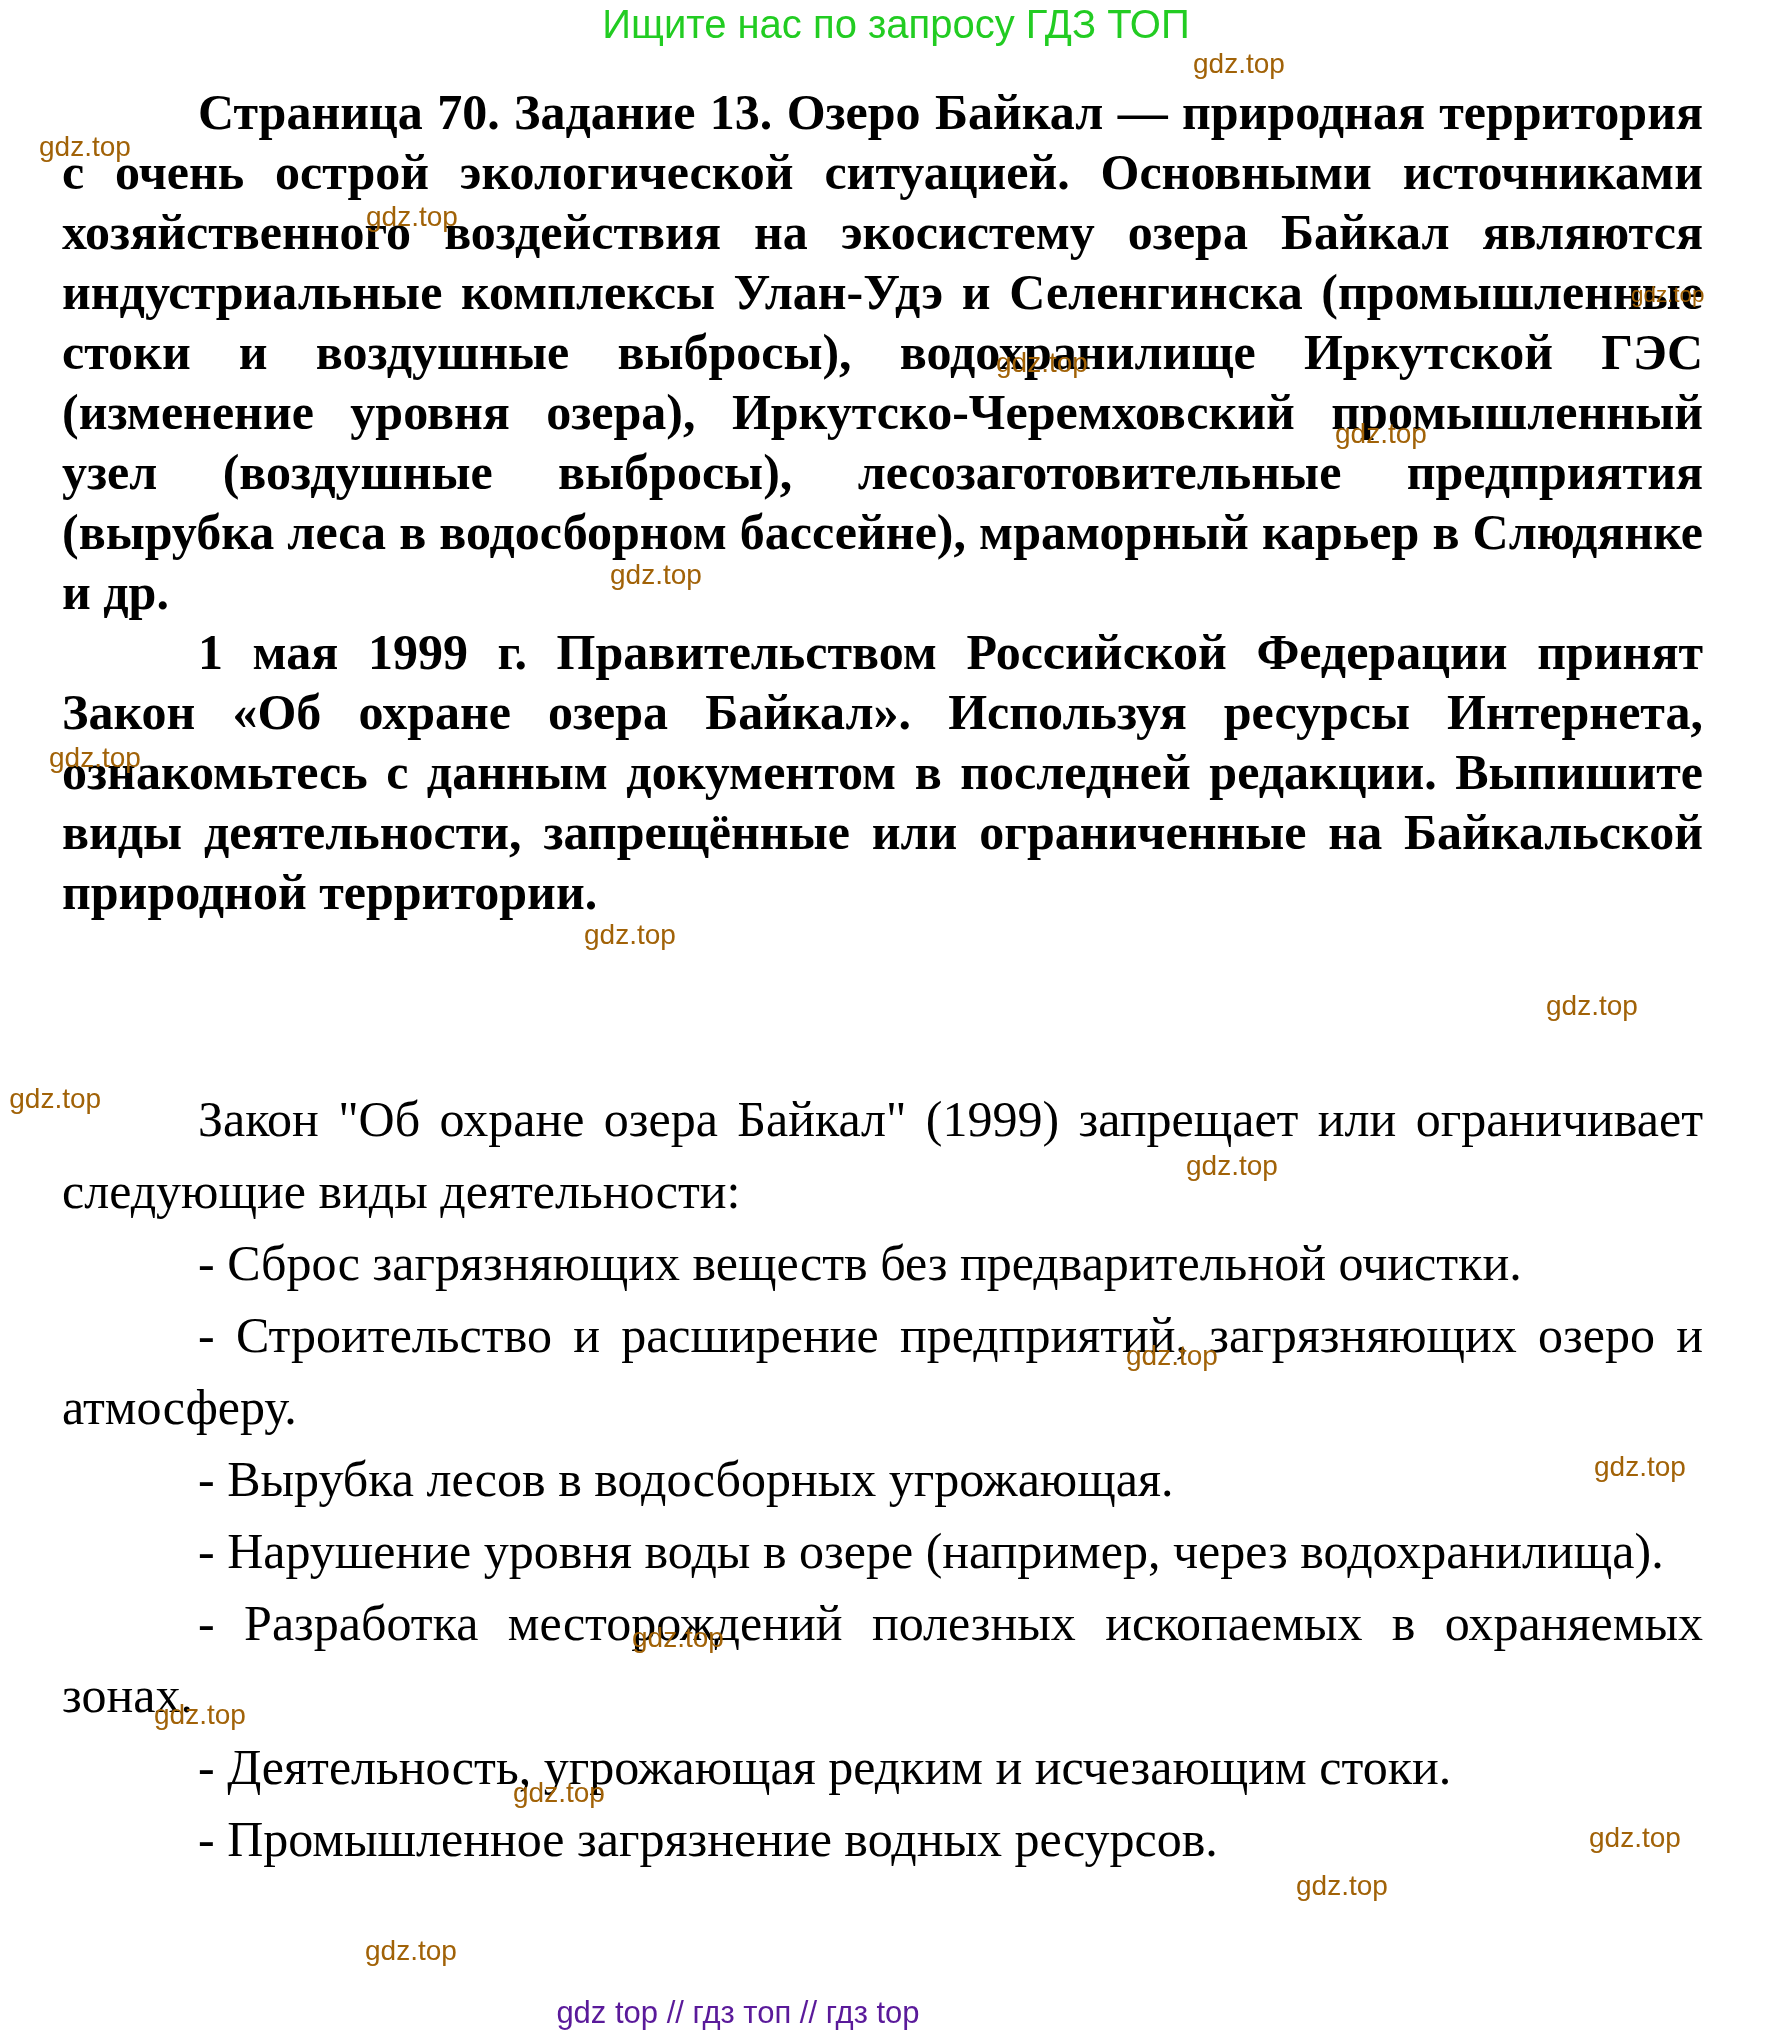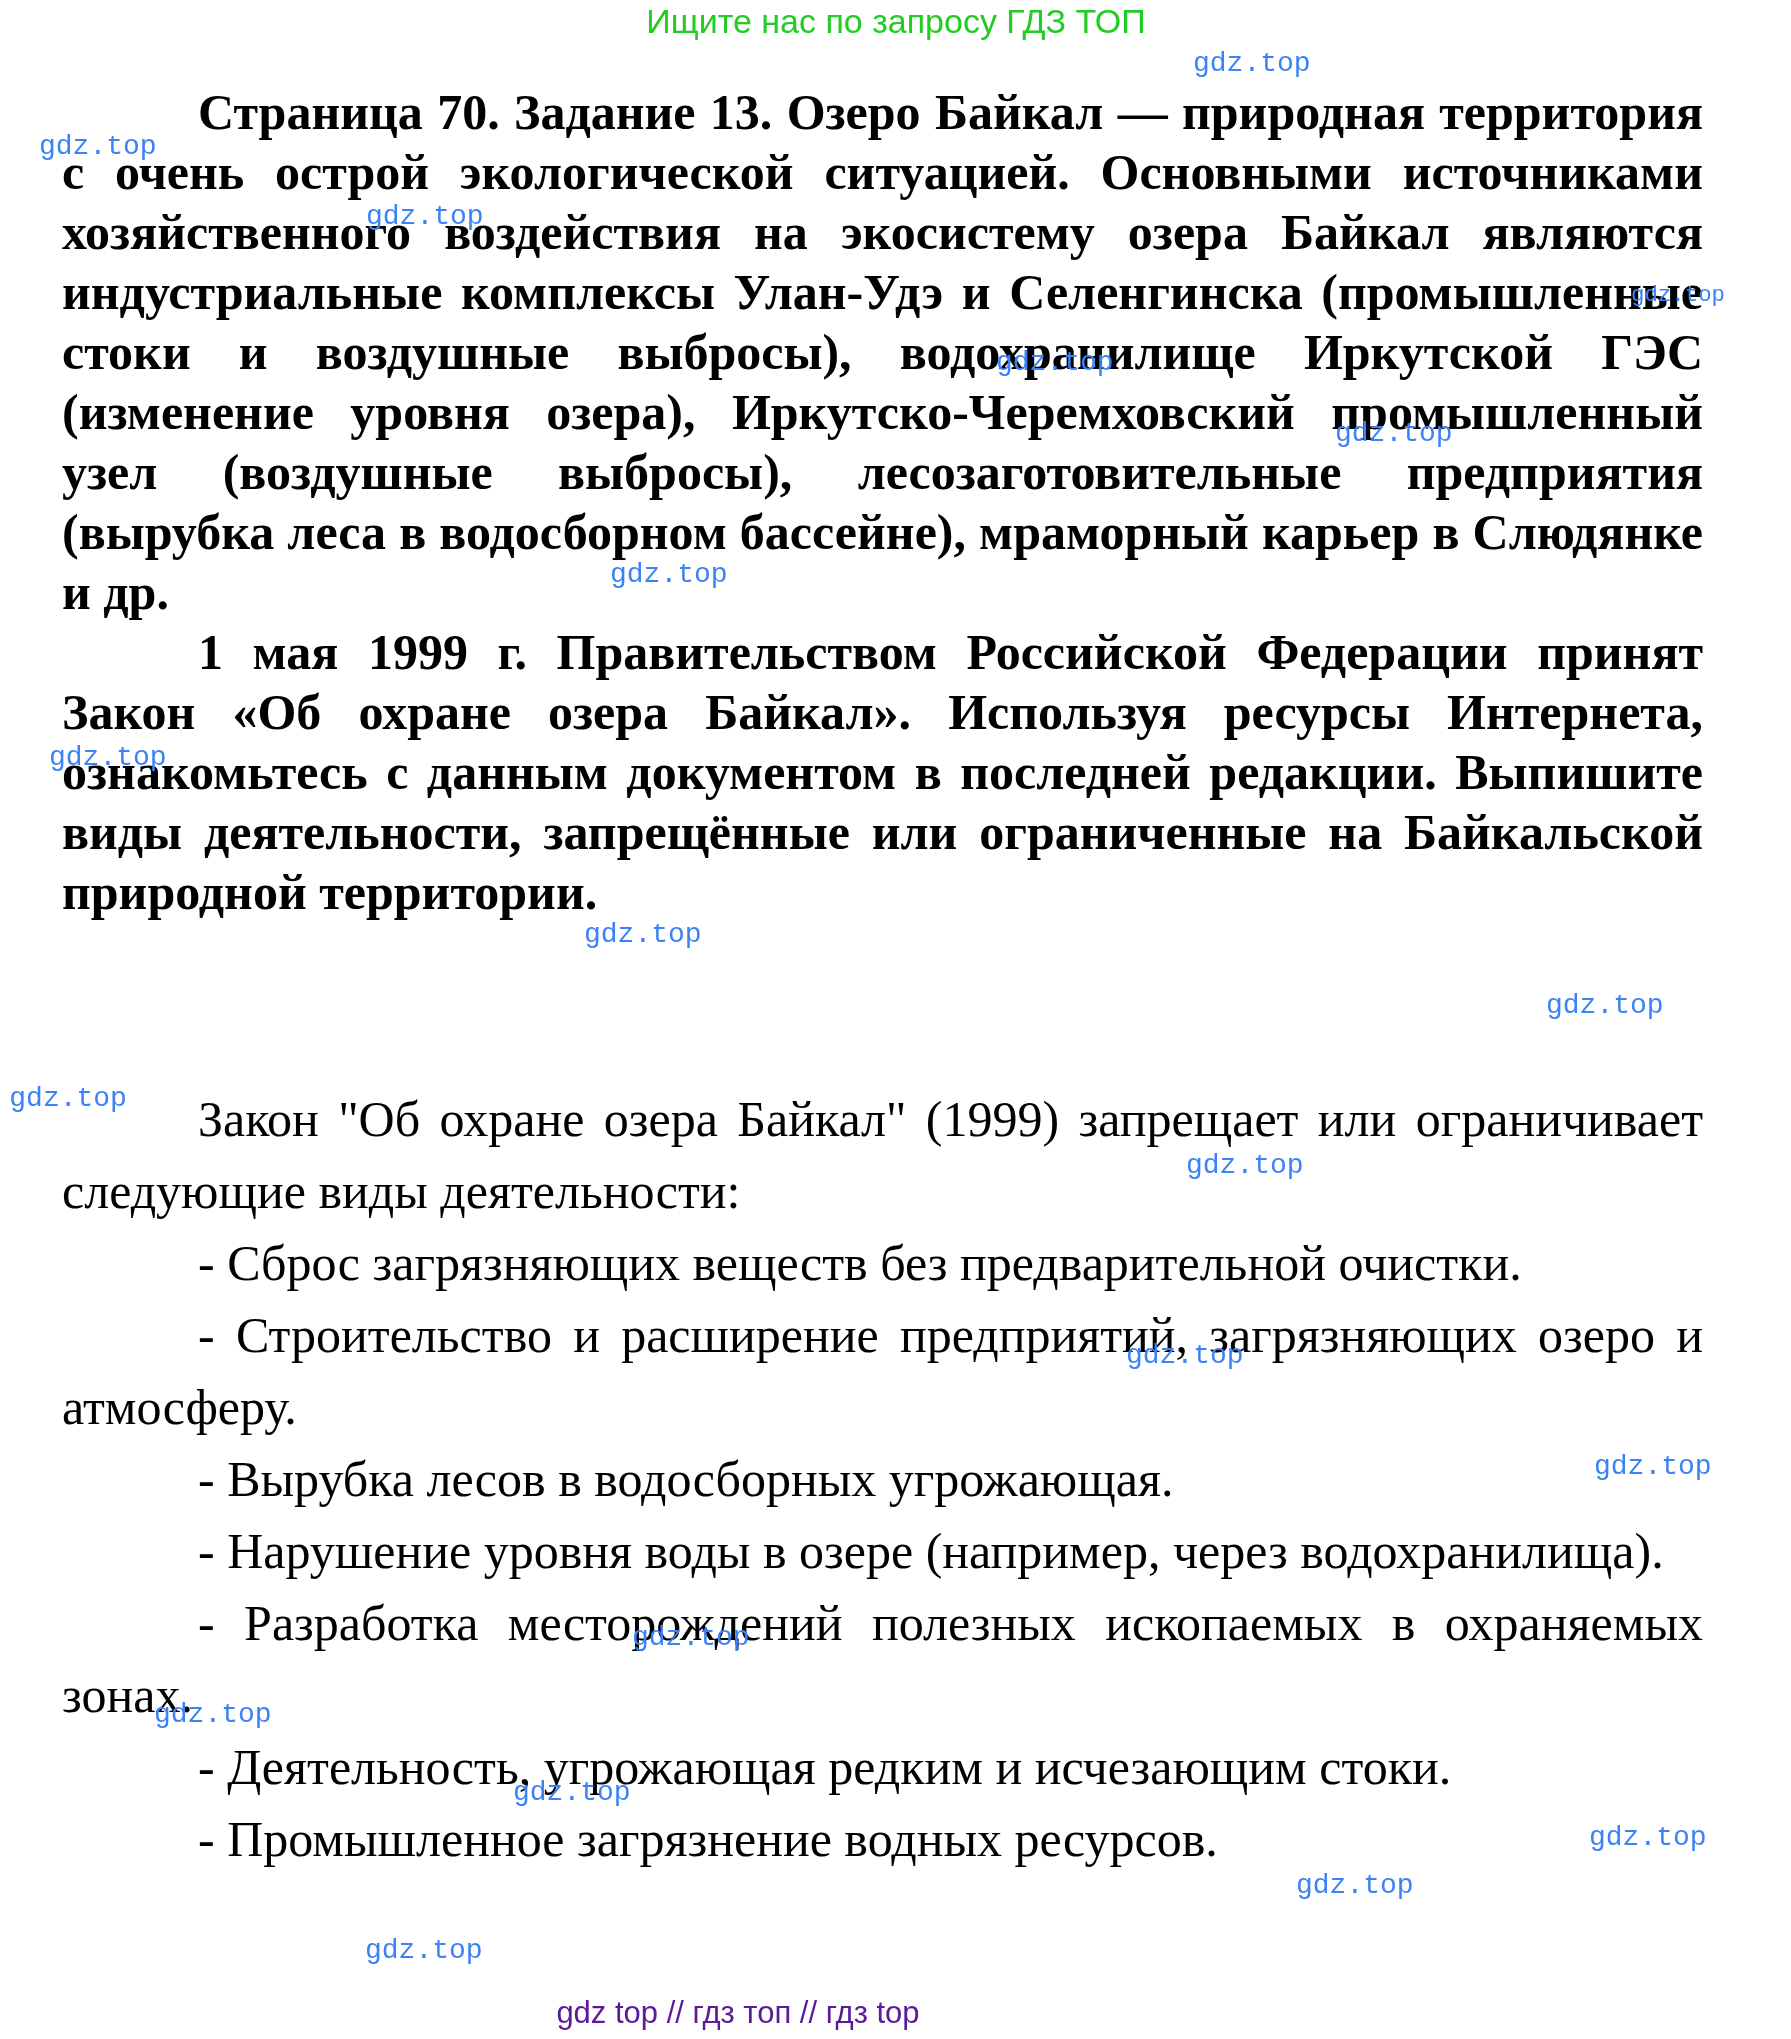--- a/index.html
+++ b/index.html
@@ -1,24 +1,24 @@
 <!DOCTYPE html>
 <html style="font-size:15px"><head>
 <meta charset="utf-8">
 <style>
   html, body { margin:0; padding:0; background:#ffffff; }
   body { width:1792px; height:2040px; position:relative; overflow:hidden; }
   .top-banner { position:absolute; left:0; width:1792px; top:1.9px; text-align:center;
-    font-family:"Liberation Sans", sans-serif; font-size:34px; color:#22cc22; }
+    font-family:"Liberation Sans", sans-serif; font-size:40px; color:#22cc22; }
   .content { position:absolute; left:62px; width:1641px; font-family:"Liberation Serif", serif; color:#000; }
   .task { top:82px; font-weight:bold; font-size:50px; line-height:60px; text-align:justify; }
   .answer { font-size:50px; line-height:72px; text-align:justify; }
   .p { margin:0; text-indent:136px; }
   .bullet { margin:0; text-indent:136px; }
-  .wm { position:absolute; font-family:Liberation Mono, monospace; font-size:28px; color:#3b82f6; }
+  .wm { position:absolute; font-family:Liberation Sans, sans-serif; font-size:28px; color:#a16207; }
   .footer { position:absolute; left:0; width:1476px; top:1995px; text-align:center;
     font-family:"Liberation Sans", sans-serif; font-size:31px; color:#5a1a9a; }
 </style>
 </head>
 <body>
 
 <div class="top-banner">Ищите нас по запросу ГДЗ ТОП</div>
 
 <div class="content task">
   <p class="p">Страница 70. Задание 13.   Озеро Байкал — природная территория с очень острой экологической ситуацией. Основными источниками хозяйственного воздействия на экосистему озера Байкал являются индустриальные комплексы Улан-Удэ и Селенгинска (промышленные стоки и воздушные выбросы), водохранилище Иркутской ГЭС (изменение уровня озера), Иркутско-Черемховский промышленный узел (воздушные выбросы), лесозаготовительные предприятия (вырубка леса в водосборном бассейне), мраморный карьер в Слюдянке и др.</p>

